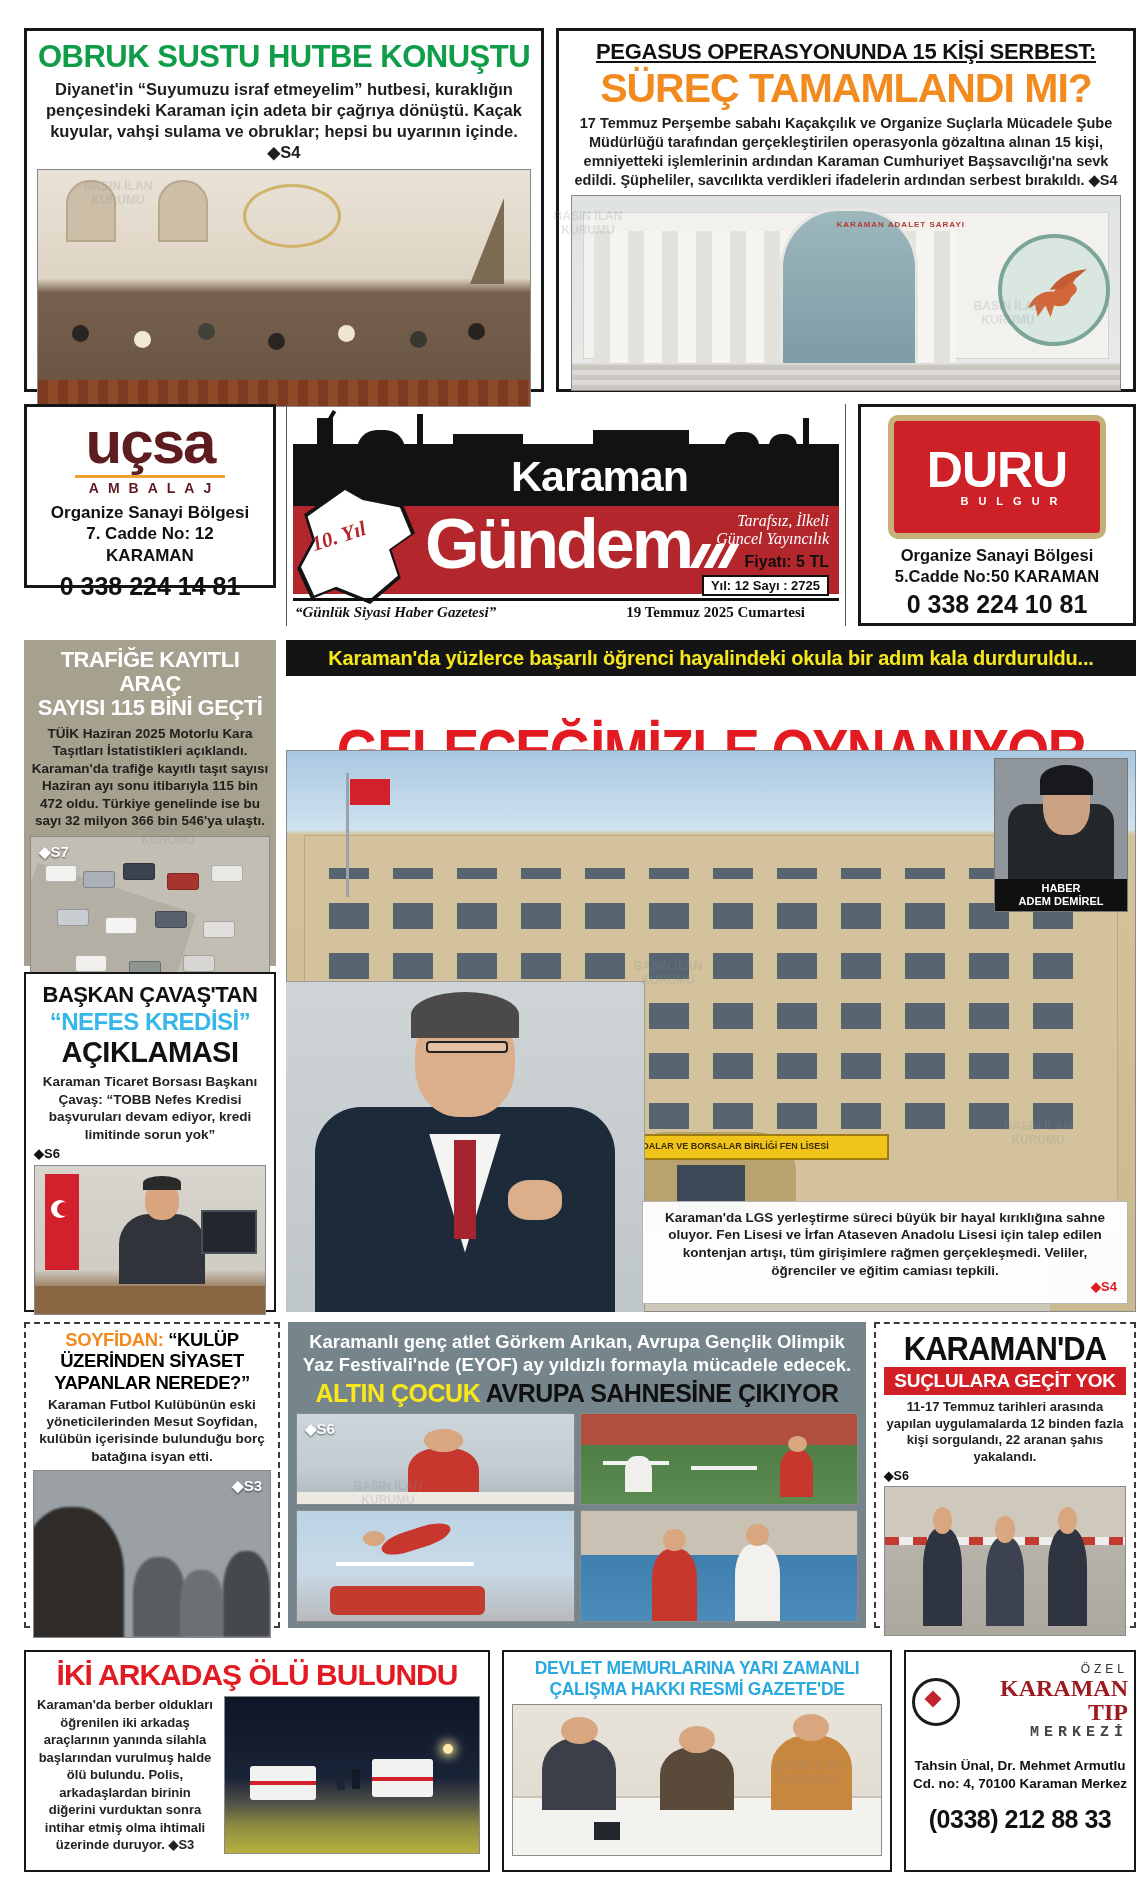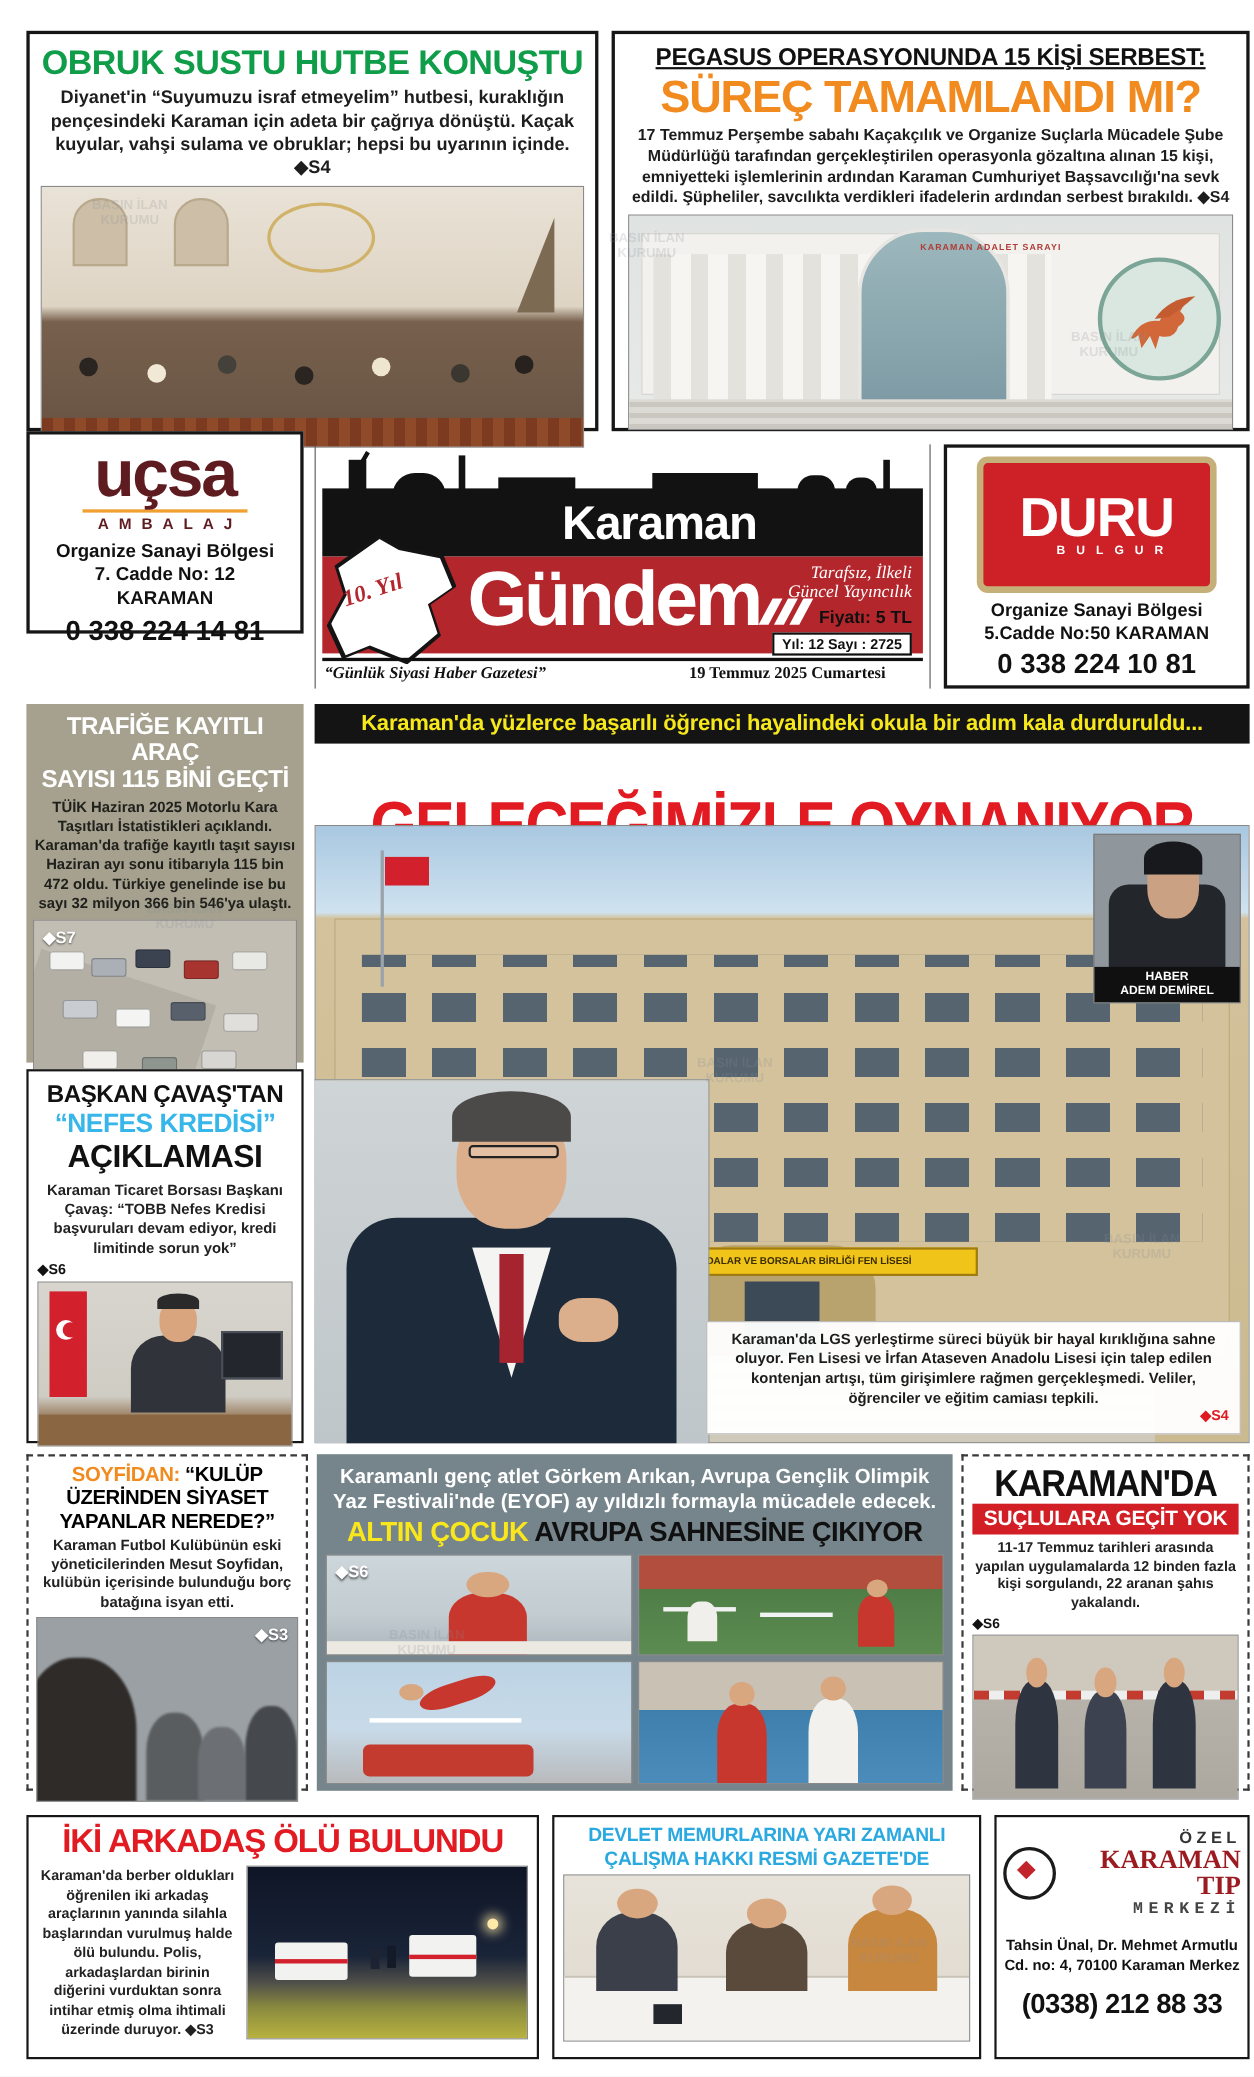--- a/index.html
+++ b/index.html
@@ -31,21 +31,21 @@
   .court{height:196px;background:linear-gradient(180deg,#dfe3e2 0%,#e8eae8 100%);}
   .c-bldg{left:2%;right:2%;top:8%;bottom:16%;background:#f2f1ee;border:1px solid #d5d3cd;}
   .c-cols{left:4%;right:30%;top:18%;bottom:0;background:repeating-linear-gradient(90deg,#e4e2dc 0 16px,#f6f5f2 16px 34px);}
   .c-arch{left:38%;top:6%;width:24%;height:80%;background:linear-gradient(180deg,#9cb8bd,#7e9aa4);border-radius:60px 60px 0 0;border:3px solid #e7e6e2;}
   .c-sign{left:40%;top:12%;width:40%;text-align:center;font-size:8px;font-weight:800;color:#b23b35;letter-spacing:1px;}
   .c-steps{left:0;right:0;bottom:0;height:14%;background:repeating-linear-gradient(0deg,#c9c7c0 0 5px,#dcdad4 5px 10px);}
   .badge{right:10px;top:38px;width:104px;height:104px;border-radius:50%;background:#d9e7e0;border:4px solid #7ba596;display:flex;align-items:center;justify-content:center;}
 
   
   .ad{position:absolute;background:#fff;border:3px solid #161616;box-sizing:border-box;text-align:center;}
-  .ucsa{left:24px;top:392px;width:252px;height:184px;padding-top:6px;}
+  .ucsa{left:24px;top:404px;width:252px;height:184px;padding-top:6px;}
   .ucsa-logo{font-size:60px;font-weight:800;color:#5f1c20;letter-spacing:-2px;line-height:1;}
   .ucsa-rule{width:150px;height:3px;background:#f0a030;margin:2px auto 2px;}
   .ucsa-sub{font-size:14px;font-weight:800;color:#5f1c20;letter-spacing:9px;margin-left:9px;}
   .ucsa-addr{font-size:17px;font-weight:700;color:#111;line-height:1.25;margin-top:6px;}
   .ucsa-tel{font-size:25px;font-weight:800;color:#111;margin-top:6px;}
 
   .mast{left:286px;top:404px;width:560px;height:222px;position:absolute;border-left:1px solid #555;border-right:1px solid #555;box-sizing:border-box;}
   .sky-band{position:absolute;left:6px;right:6px;top:40px;height:62px;background:#121212;}
   .sky{background:#121212;position:absolute;}
   .mast-karaman{position:absolute;left:218px;top:8px;color:#fff;font-size:43px;font-weight:800;letter-spacing:-1px;}
@@ -178,21 +178,21 @@
   .dv-b{width:138px;margin:0;font-size:12.5px;font-weight:700;color:#222;text-align:center;line-height:1.45;}
   .office{flex:1;height:152px;background:linear-gradient(180deg,#e8e3da 0%,#ded8cd 100%);}
   .o-counter{position:absolute;left:0;right:0;bottom:0;height:38%;background:#f4f2ee;border-top:2px solid #cac4b8;}
   .o-person{position:absolute;border-radius:44% 44% 0 0;}
 
   .tip{left:904px;top:1650px;width:232px;height:222px;padding:10px 6px;border-width:2px;}
   .tip-row{display:flex;align-items:center;justify-content:center;gap:8px;}
   .tip-logo{width:42px;height:42px;border-radius:50%;border:3px solid #1b1b1b;position:relative;flex:0 0 auto;}
   .tip-cross{position:absolute;left:12px;top:12px;width:12px;height:12px;background:#c2242b;transform:rotate(45deg);}
   .tip-col{text-align:right;}
-  .tip-ozel{font-size:15px;font-weight:700;letter-spacing:4px;color:#333;}
+  .tip-ozel{font-size:12px;font-weight:400;letter-spacing:4px;color:#333;}
   .tip-name{font-family:"Liberation Serif",serif;font-size:24px;font-weight:800;color:#9c1b20;line-height:1;}
   .tip-merkezi{font-size:15px;font-weight:700;letter-spacing:5px;color:#444;font-family:Liberation Mono, monospace;}
   .tip-addr{margin-top:16px;font-size:13.5px;font-weight:700;color:#111;line-height:1.35;text-align:center;}
   .tip-tel{margin-top:12px;font-size:25px;font-weight:800;color:#111;text-align:center;letter-spacing:-.5px;}
 </style>
 </head>
 <body>
 
 <div class="page">
 

